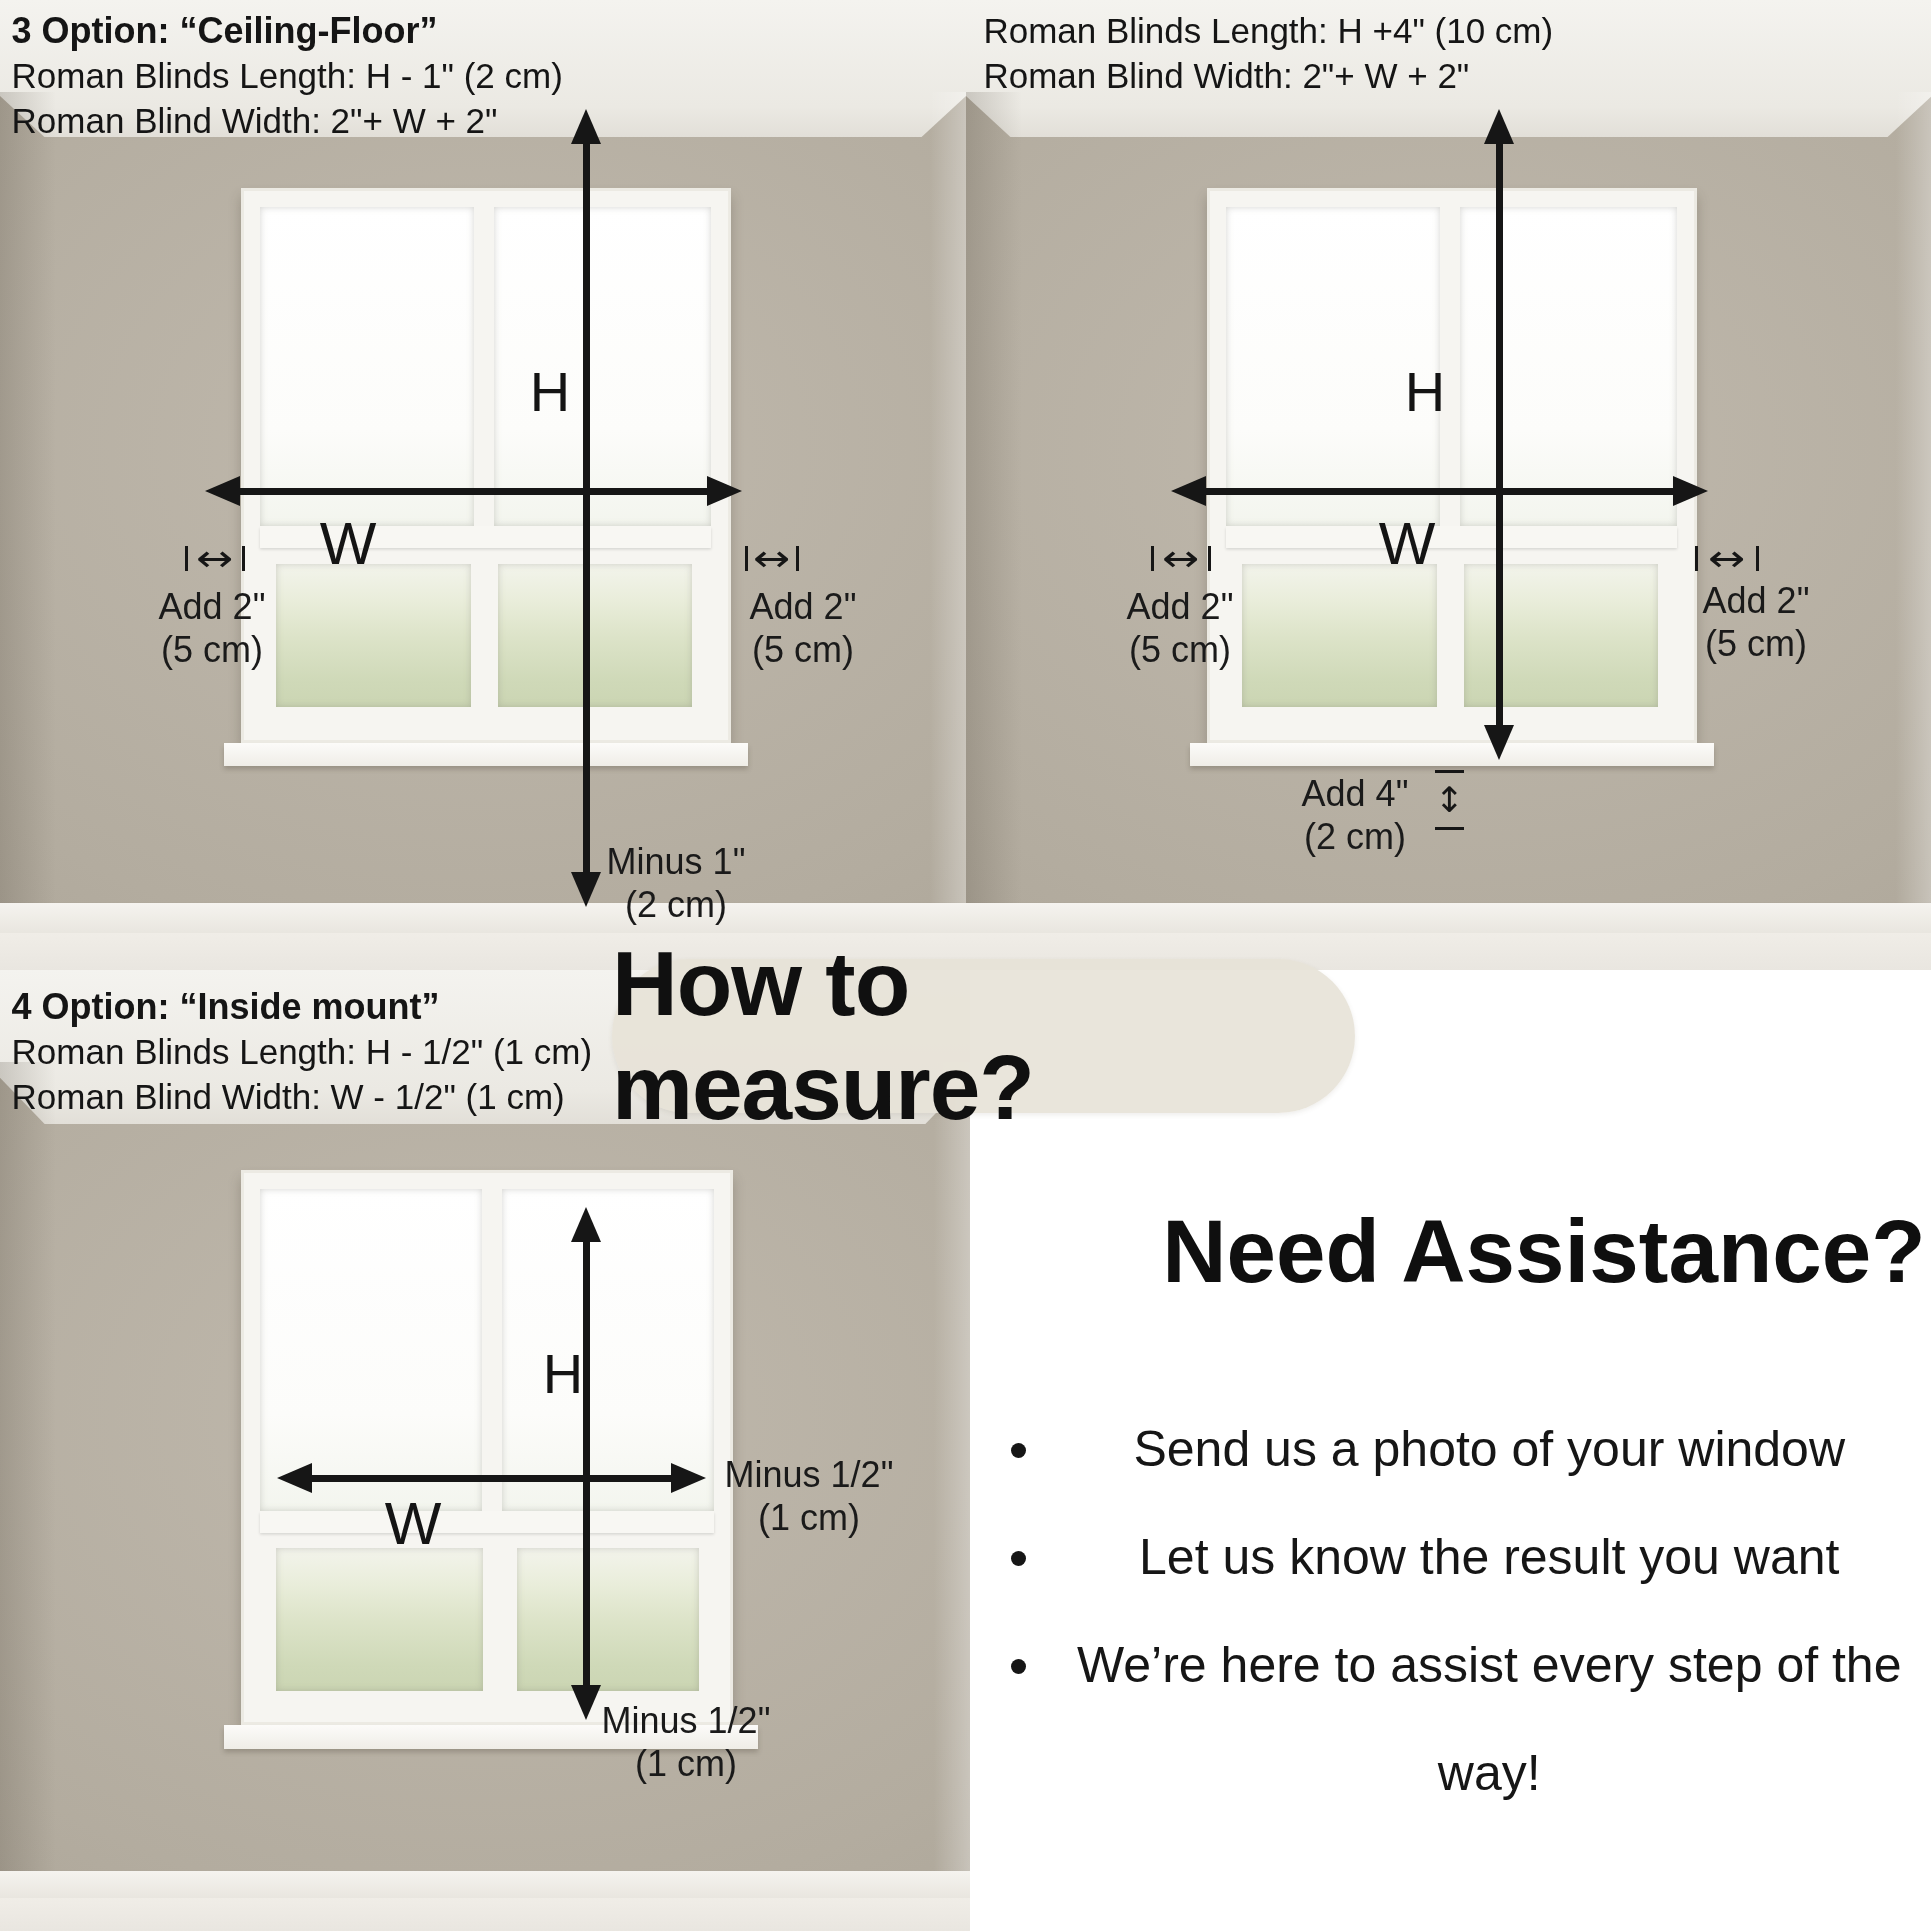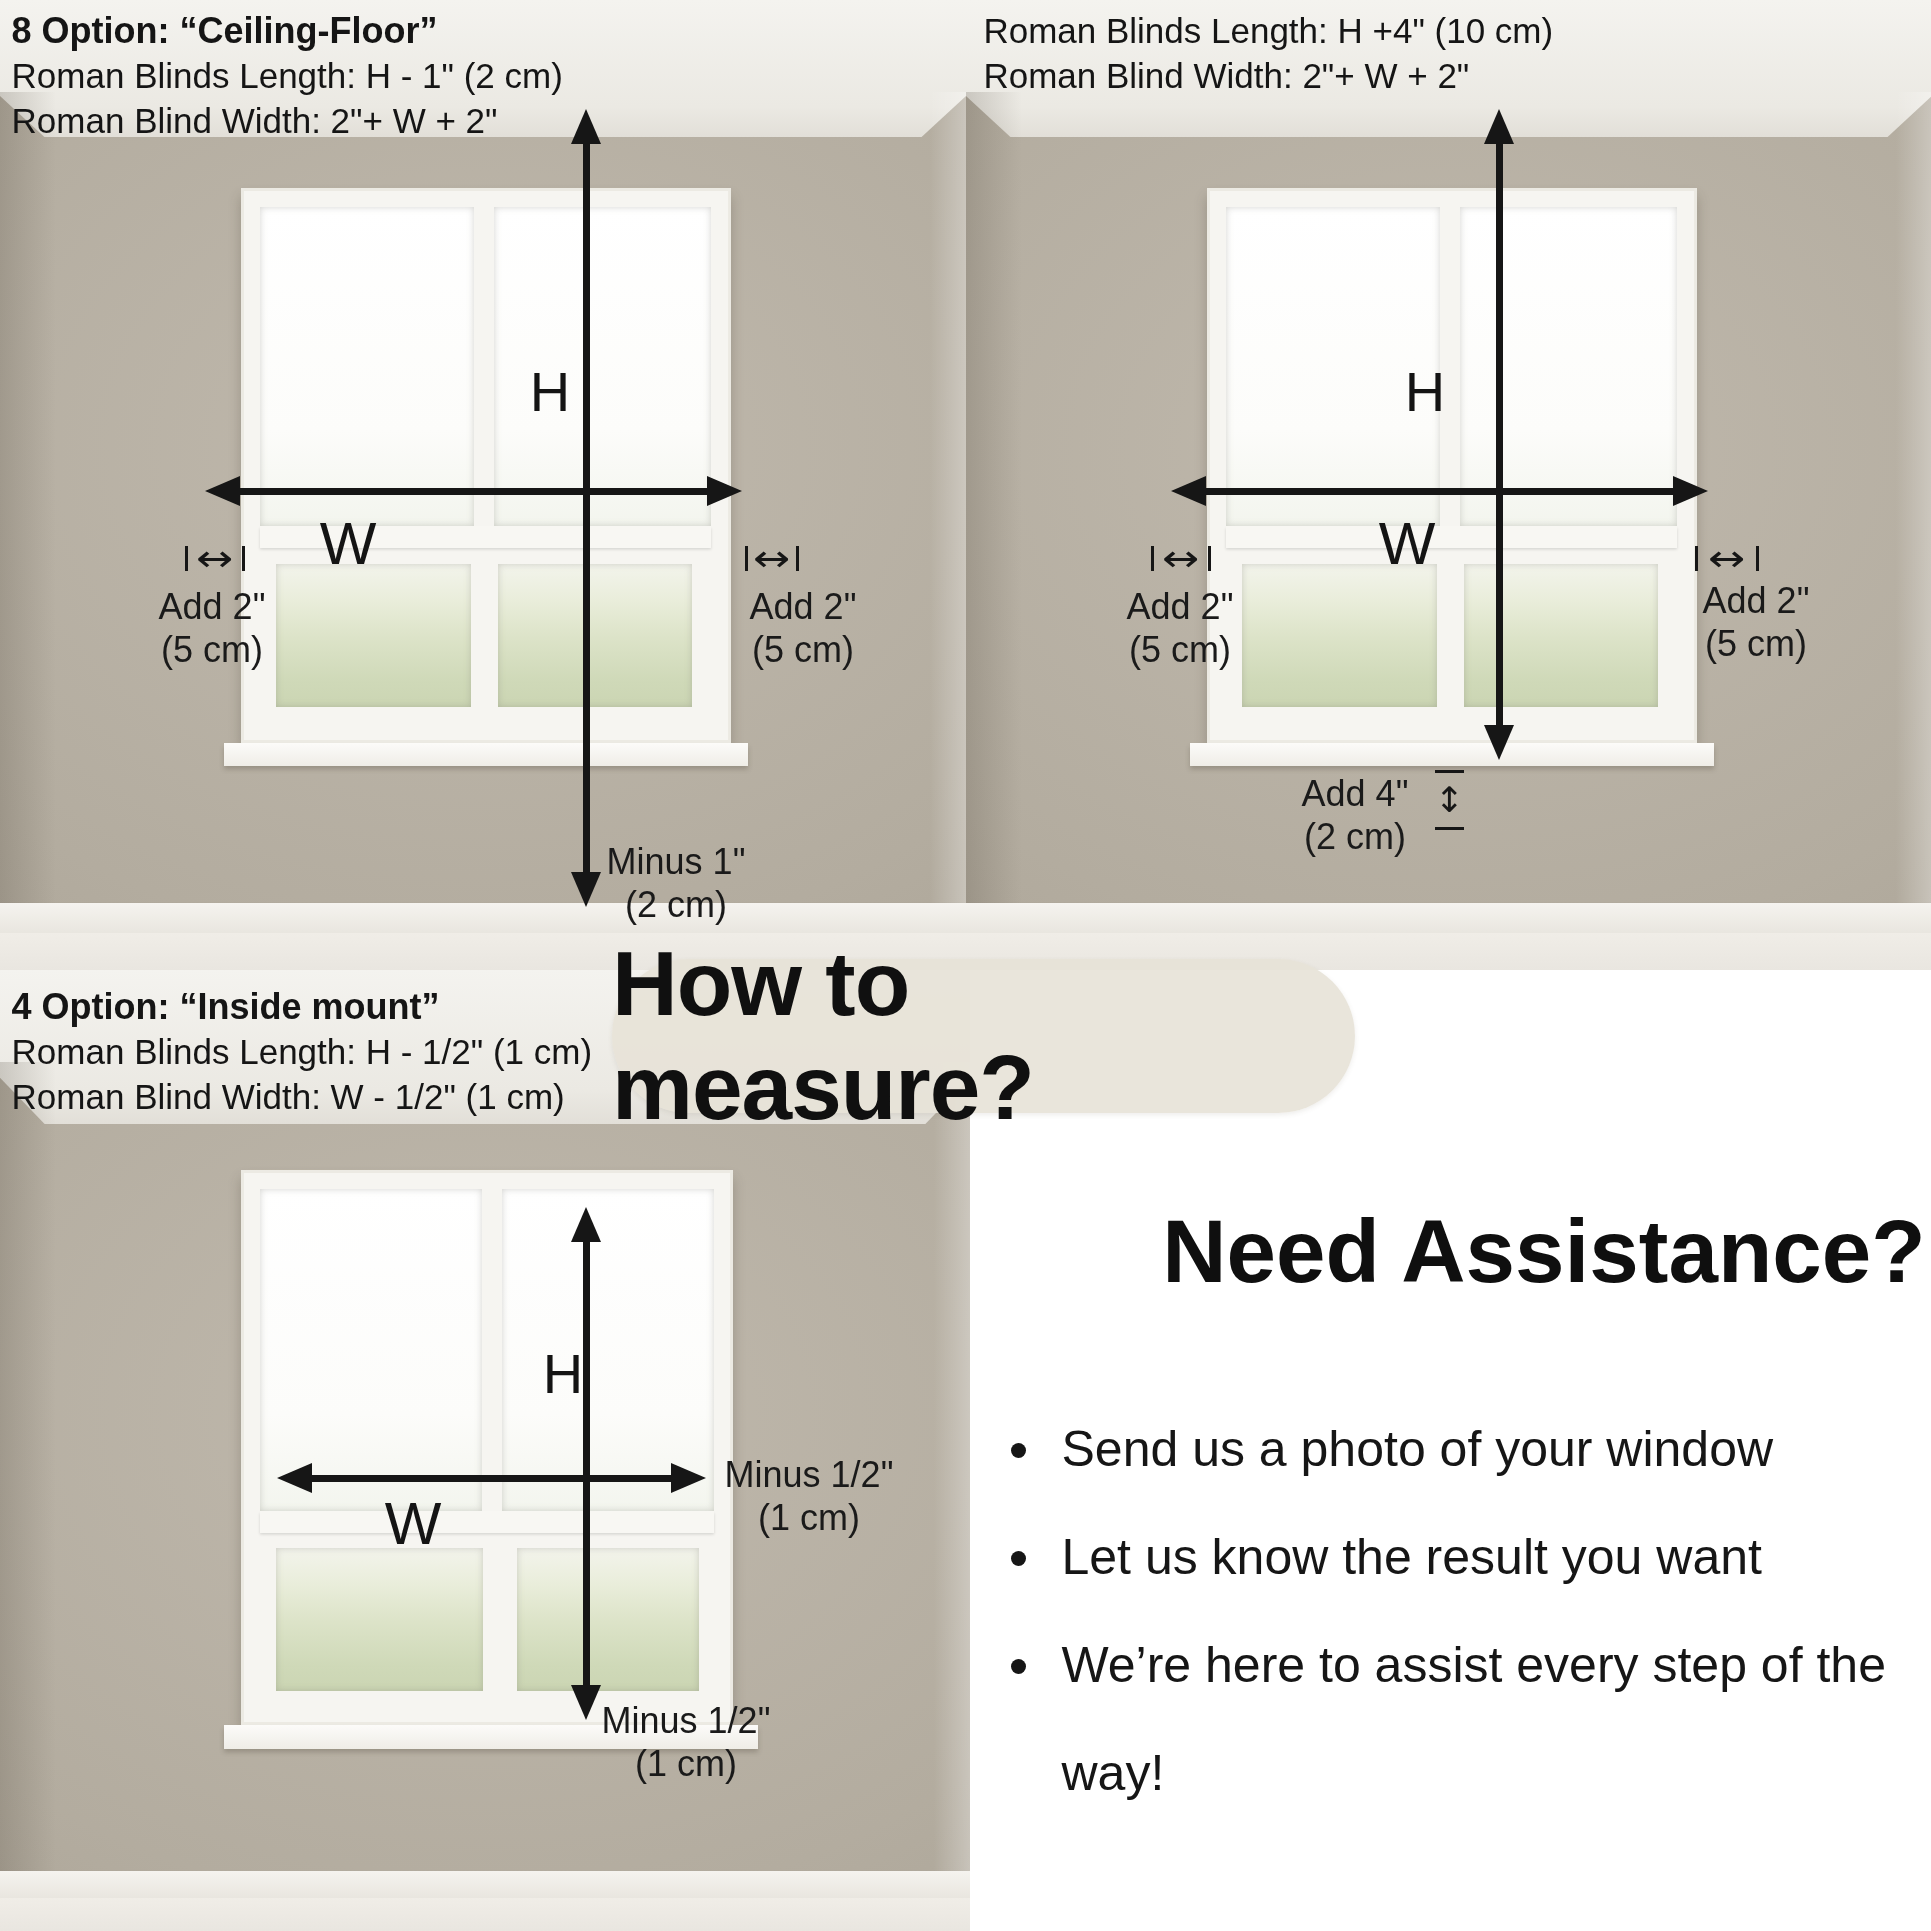--- a/index.html
+++ b/index.html
@@ -95,21 +95,21 @@
   
   #pill{position:absolute;left:612px;top:959px;width:743px;height:154px;border-radius:79px;
         background:rgba(231,226,215,0.90);z-index:60;display:flex;align-items:center;justify-content:center;
         box-shadow:0 1.9px 5.8px rgba(90,80,60,.10);}
   #pill span{font-size:91px;font-weight:700;color:#101010;letter-spacing:-1px;}
 
   
   #q4 .assist-title{position:absolute;left:0;top:230px;width:100%;text-align:center;
         font-size:89px;font-weight:700;color:#0f0f0f;margin:0;}
   #q4 ul{position:absolute;left:41px;top:425px;width:869px;margin:0;padding:0 0 0 37px;
-        font-size:50px;line-height:108px;color:#161616;}
+        font-size:50px;line-height:108px;color:#161616;text-align:center;}
   #q4 li{margin:0;padding-left:13.5px;}
 </style>
 </head>
 <body>
 
 <section id="q1" class="q">
   <div class="room room-a">
     <div class="ceiling"></div>
     <div class="corner corner-l"></div>
     <div class="corner corner-r"></div>
@@ -119,21 +119,21 @@
       <div class="pane sky p-ul"></div>
       <div class="pane sky p-ur"></div>
       <div class="rail"></div>
       <div class="pane green p-ll"></div>
       <div class="pane green p-lr"></div>
     </div>
     <div class="sill sill-a"></div>
   </div>
 
   <div class="opt-text">
-    <p class="opt-title">8 Option: “Ceiling-Floor”</p>
+    <p class="opt-title">3 Option: “Ceiling-Floor”</p>
     <p>Roman Blinds Length: H - 1" (2 cm)</p>
     <p>Roman Blind Width: 2"+ W + 2"</p>
   </div>
 
   <div class="av" style="left:570px;top:109px;height:798px;">
     <i class="ln"></i>
     <i class="hu"></i>
     <i class="hd"></i>
   </div>
   <div class="ah" style="left:205px;top:475px;width:537px;">

